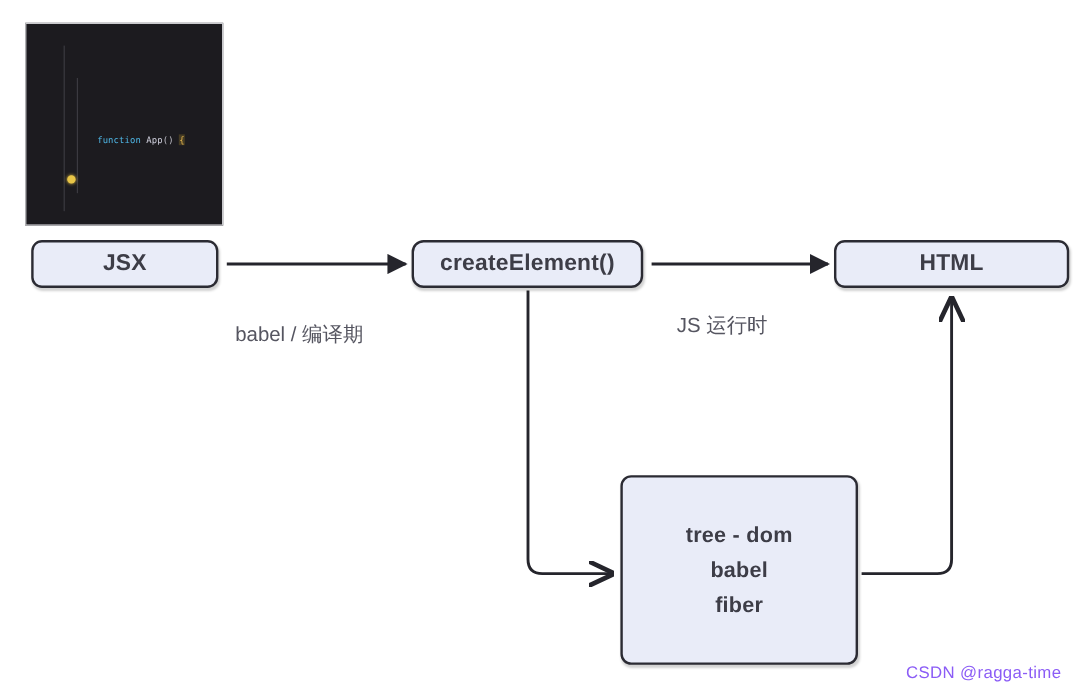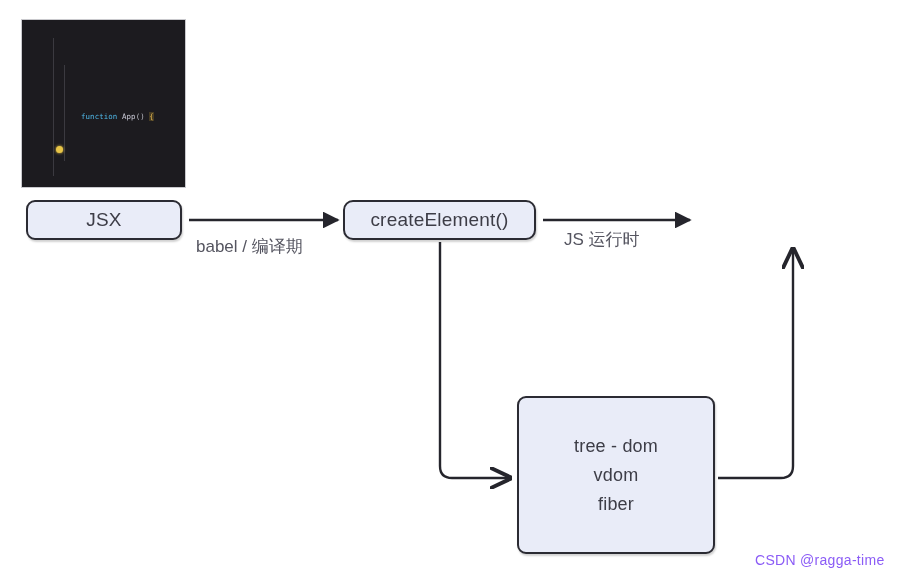--- a/index.html
+++ b/index.html
@@ -81,39 +81,41 @@
     background: #e9ecf8;
     border: 2.2px solid #2b2b33;
     border-radius: 9px;
     display: flex;
     align-items: center;
     justify-content: center;
     color: #3d3d47;
     font-size: 19px;
     letter-spacing: .2px;
     box-shadow: 1px 2px 2px rgba(0,0,0,.18);
+    font-weight: bold;
   }
   #box-jsx           { left: 26px;  top: 200px; width: 156px; height: 40px; }
   #box-createelement { left: 343px; top: 200px; width: 193px; height: 40px; border-radius: 10px; }
   #box-html          { left: 695px; top: 200px; width: 196px; height: 40px; }
   #box-internals {
     left: 517px; top: 396px; width: 198px; height: 158px;
     flex-direction: column;
     justify-content: center;
     line-height: 29px;
     font-size: 18px;
   }
   #box-internals .ln { display: block; text-align: center; }
 
   
   .edge-label {
     position: absolute;
     color: #555560;
     font-size: 17px;
     white-space: nowrap;
+    margin-top: 32px;
   }
   #label-babel { left: 196px; top: 235px; }
   #label-js    { left: 564px; top: 228px; }
 
   
   #connectors {
     position: absolute;
     left: 0; top: 0;
     width: 907px; height: 581px;
     pointer-events: none;
@@ -167,24 +169,25 @@
 
     <path d="M 440 242 L 440 466 Q 440 478 452 478 L 511 478" fill="none" stroke="#25252c" stroke-width="2.4" marker-end="url(#arrowOpen)"></path>
 
     <path d="M 718 478 L 781 478 Q 793 478 793 466 L 793 248" fill="none" stroke="#25252c" stroke-width="2.4" marker-end="url(#arrowOpen)"></path>
   </svg>
 
   <div class="fbox" id="box-jsx">JSX</div>
 
   <div class="fbox" id="box-createelement">createElement()</div>
 
+  <div class="fbox" id="box-html">HTML</div>
 
   <div class="fbox" id="box-internals">
     <span class="ln">tree - dom</span>
-    <span class="ln">vdom</span>
+    <span class="ln">babel</span>
     <span class="ln">fiber</span>
   </div>
 
   <div class="edge-label" id="label-babel">babel / 编译期</div>
   <div class="edge-label" id="label-js">JS 运行时</div>
 
   <div id="watermark">CSDN @ragga-time</div>
 
 </div>
 

